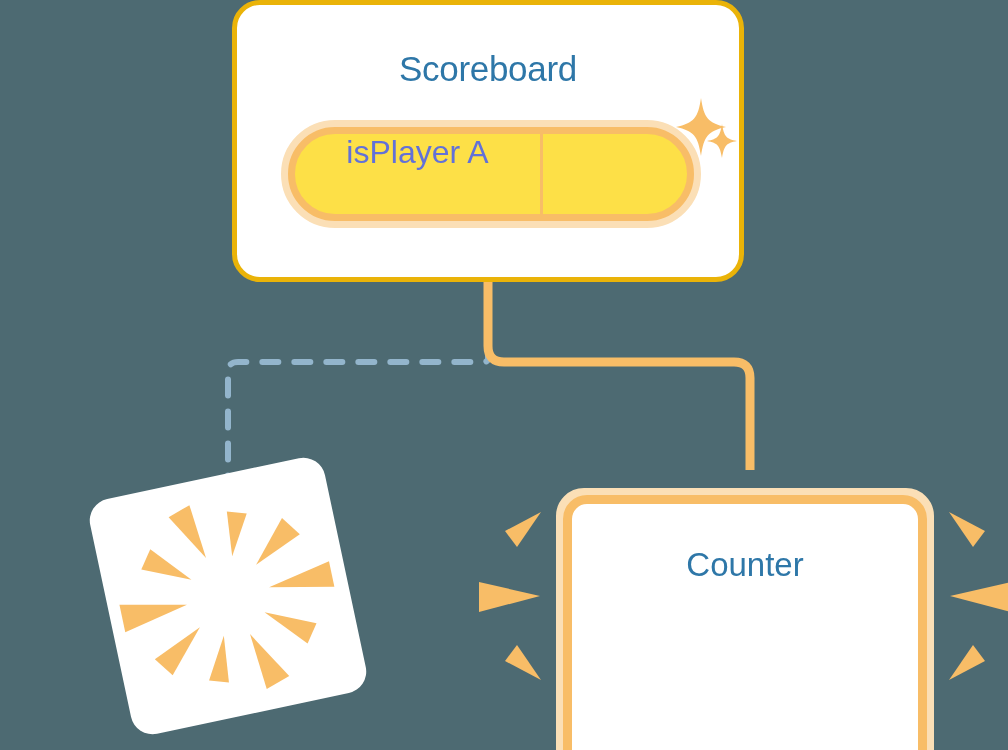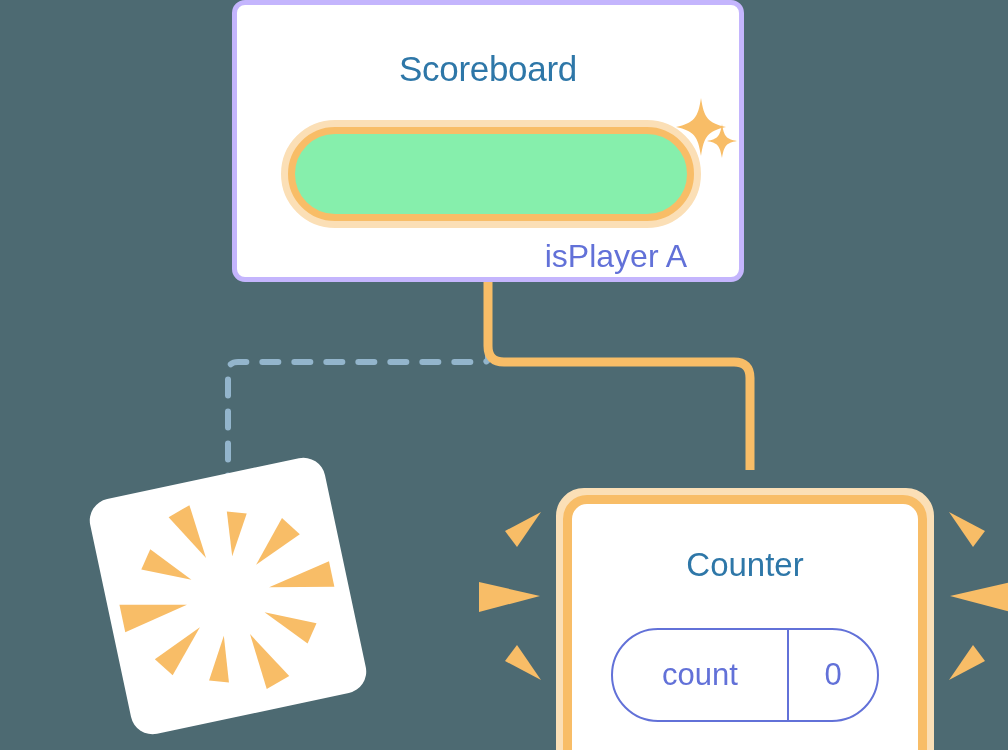--- a/index.html
+++ b/index.html
@@ -29,22 +29,22 @@
   svg.layer { display: block; }
 
   
   .card-scoreboard {
     position: absolute;
     left: 232px;
     top: 0px;
     width: 512px;
     height: 282px;
     background: #ffffff;
-    border: 5px solid #c4b5fd;
-    border-radius: 13px;
+    border: 5px solid #eab308;
+    border-radius: 28px;
     box-sizing: border-box;
     z-index: 6;
   }
   .scoreboard-title {
     position: absolute;
     left: 0;
     right: 0;
     top: 44px;
     text-align: center;
     font-size: 35px;
@@ -69,24 +69,23 @@
   }
   .pill-hot {
     position: absolute;
     left: 7px;
     top: 7px;
     right: 7px;
     bottom: 7px;
     border: 7px solid #f8bd67;
     border-radius: 999px;
     box-sizing: border-box;
-    background: #86efac;
-    display: flex;
-    align-items: flex-end;
-    flex-direction: column;
+    background: #fde047;
+    display: flex;
+    align-items: flex-start;
   }
   .pill-hot .cell-key {
     flex: 0 0 245px;
     display: flex;
     align-items: center;
     justify-content: center;
     font-size: 32px;
     color: #6271d8;
     white-space: nowrap;
   }
@@ -258,20 +257,15 @@
     <path fill="#f8bd67" d="M 701 98 C 704 118 708 123 726 127 C 708 131 704 136 701 156 C 698 136 694 131 676 127 C 694 123 698 118 701 98 Z"></path>
     <path fill="#f8bd67" d="M 722 124 C 724 136 726 139 737 141 C 726 143 724 146 722 158 C 720 146 718 143 707 141 C 718 139 720 136 722 124 Z"></path>
   </svg>
 
   <div class="card-counter">
     <div class="counter-glow"></div>
     <div class="counter-body"></div>
 
     <div class="counter-title">Counter</div>
 
-    <div class="pill-cool">
-      <div class="cell-key">count</div>
-      <div class="divider"></div>
-      <div class="cell-val">0</div>
-    </div>
   </div>
 
 </div>
 
 </body></html>

